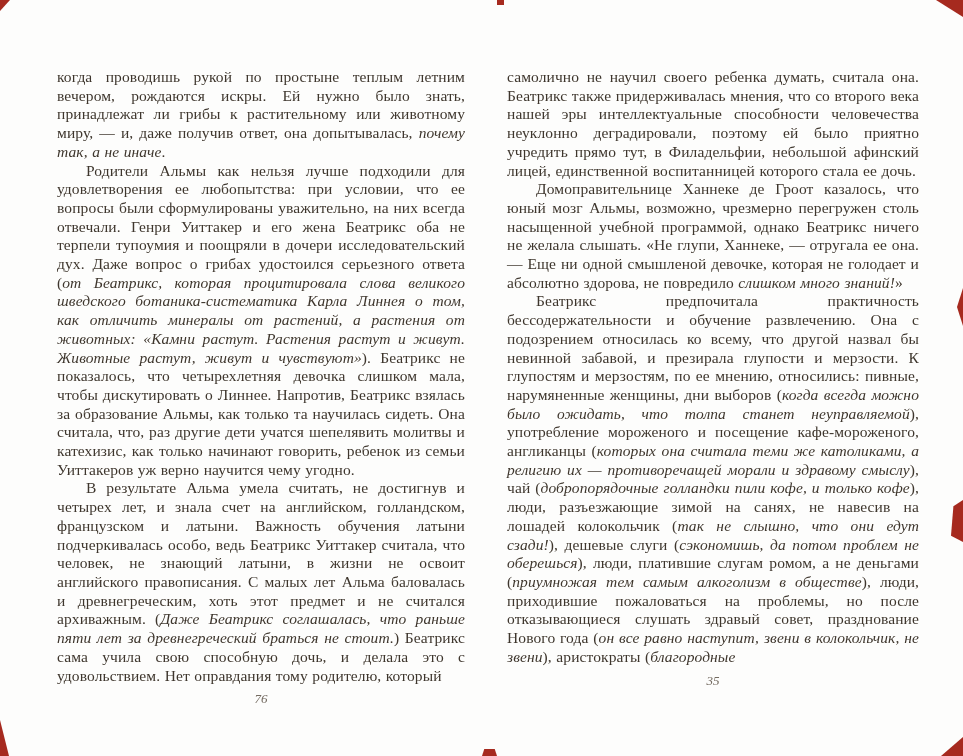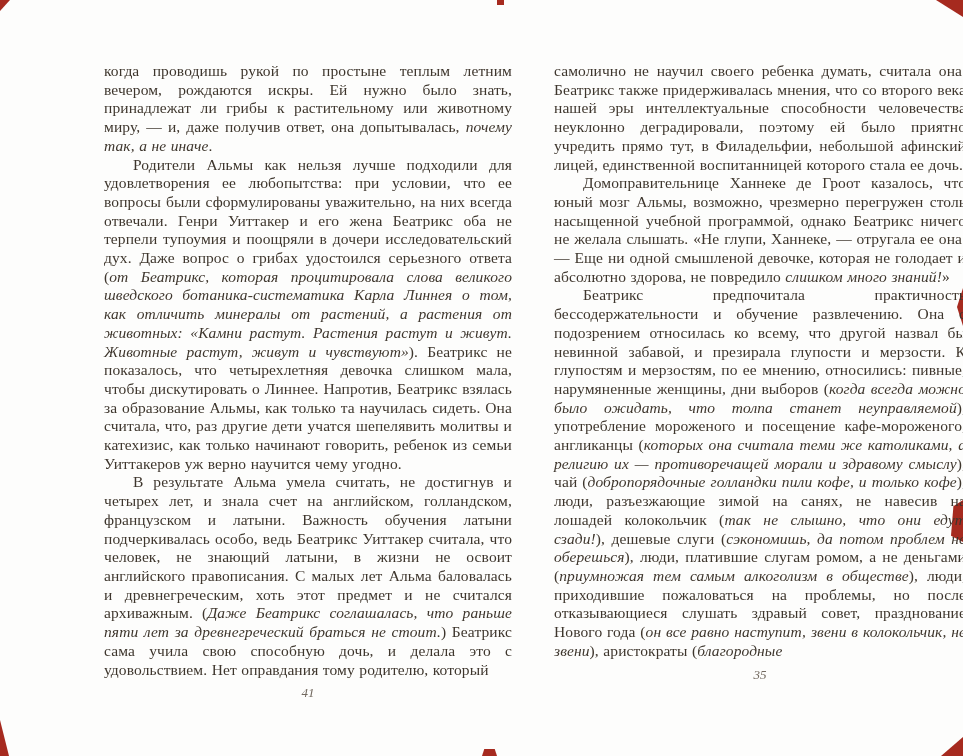--- a/index.html
+++ b/index.html
@@ -10,22 +10,21 @@
   .canvas {
     position: relative;
     width: 963px;
     height: 756px;
     background: #fdfdfc;
     overflow: hidden;
     font-family: "Liberation Serif", "DejaVu Serif", serif;
   }
   .page {
     position: absolute;
-    top: 62px;
-    margin-left: 47px;
+    top: 68px;
   }
   .page.left  { left: 57px;  width: 408px; }
   .page.right { left: 507px; width: 412px; }
   .page-text p.para {
     margin: 0;
     text-align: justify;
     font-size: 15.5px;
     line-height: 18.7px;
     color: #3e362d;
     letter-spacing: 0.1px;
@@ -71,21 +70,21 @@
   <div class="artifact a-br"></div>
   <div class="artifact a-bl"></div>
   <div class="artifact a-bc"></div>
 
   <section class="page left">
     <div class="page-text">
         <p class="para"><span>когда проводишь рукой по простыне теплым летним вечером, рождаются искры. Ей нужно было знать, принадлежат ли грибы к растительному или животному миру, — и, даже получив ответ, она допытывалась, </span><span class="i">почему так, а не иначе</span><span>.</span></p>
         <p class="para indent"><span>Родители Альмы как нельзя лучше подходили для удовлетворения ее любопытства: при условии, что ее вопросы были сформулированы уважительно, на них всегда отвечали. Генри Уиттакер и его жена Беатрикс оба не терпели тупоумия и поощряли в дочери исследовательский дух. Даже вопрос о грибах удостоился серьезного ответа (</span><span class="i">от Беатрикс, которая процитировала слова великого шведского ботаника-систематика Карла Линнея о том, как отличить минералы от растений, а растения от животных: «Камни растут. Растения растут и живут. Животные растут, живут и чувствуют»</span><span>). Беатрикс не показалось, что четырехлетняя девочка слишком мала, чтобы дискутировать о Линнее. Напротив, Беатрикс взялась за образование Альмы, как только та научилась сидеть. Она считала, что, раз другие дети учатся шепелявить молитвы и катехизис, как только начинают говорить, ребенок из семьи Уиттакеров уж верно научится чему угодно.</span></p>
         <p class="para indent"><span>В результате Альма умела считать, не достигнув и четырех лет, и знала счет на английском, голландском, французском и латыни. Важность обучения латыни подчеркивалась особо, ведь Беатрикс Уиттакер считала, что человек, не знающий латыни, в жизни не освоит английского правописания. С малых лет Альма баловалась и древнегреческим, хоть этот предмет и не считался архиважным. (</span><span class="i">Даже Беатрикс соглашалась, что раньше пяти лет за древнегреческий браться не стоит.</span><span>) Беатрикс сама учила свою способную дочь, и делала это с удовольствием. Нет оправдания тому родителю, который</span></p>
       </div>
-    <div class="page-number">41</div>
+    <div class="page-number">76</div>
   </section>
 
   <section class="page right">
     <div class="page-text">
         <p class="para"><span>самолично не научил своего ребенка думать, считала она. Беатрикс также придерживалась мнения, что со второго века нашей эры интеллектуальные способности человечества неуклонно деградировали, поэтому ей было приятно учредить прямо тут, в Филадельфии, небольшой афинский лицей, единственной воспитанницей которого стала ее дочь.</span></p>
         <p class="para indent"><span>Домоправительнице Ханнеке де Гроот казалось, что юный мозг Альмы, возможно, чрезмерно перегружен столь насыщенной учебной программой, однако Беатрикс ничего не желала слышать. «Не глупи, Ханнеке, — отругала ее она. — Еще ни одной смышленой девочке, которая не голодает и абсолютно здорова, не повредило </span><span class="i">слишком много знаний!</span><span>»</span></p>
         <p class="para indent"><span>Беатрикс предпочитала практичность бессодержательности и обучение развлечению. Она с подозрением относилась ко всему, что другой назвал бы невинной забавой, и презирала глупости и мерзости. К глупостям и мерзостям, по ее мнению, относились: пивные, нарумяненные женщины, дни выборов (</span><span class="i">когда всегда можно было ожидать, что толпа станет неуправляемой</span><span>), употребление мороженого и посещение кафе-мороженого, англиканцы (</span><span class="i">которых она считала теми же католиками, а религию их — противоречащей морали и здравому смыслу</span><span>), чай (</span><span class="i">добропорядочные голландки пили кофе, и только кофе</span><span>), люди, разъезжающие зимой на санях, не навесив на лошадей колокольчик (</span><span class="i">так не слышно, что они едут сзади!</span><span>), дешевые слуги (</span><span class="i">сэкономишь, да потом проблем не оберешься</span><span>), люди, платившие слугам ромом, а не деньгами (</span><span class="i">приумножая тем самым алкоголизм в обществе</span><span>), люди, приходившие пожаловаться на проблемы, но после отказывающиеся слушать здравый совет, празднование Нового года (</span><span class="i">он все равно наступит, звени в колокольчик, не звени</span><span>), аристократы (</span><span class="i">благородные</span></p>
       </div>
     <div class="page-number">35</div>
   </section>

